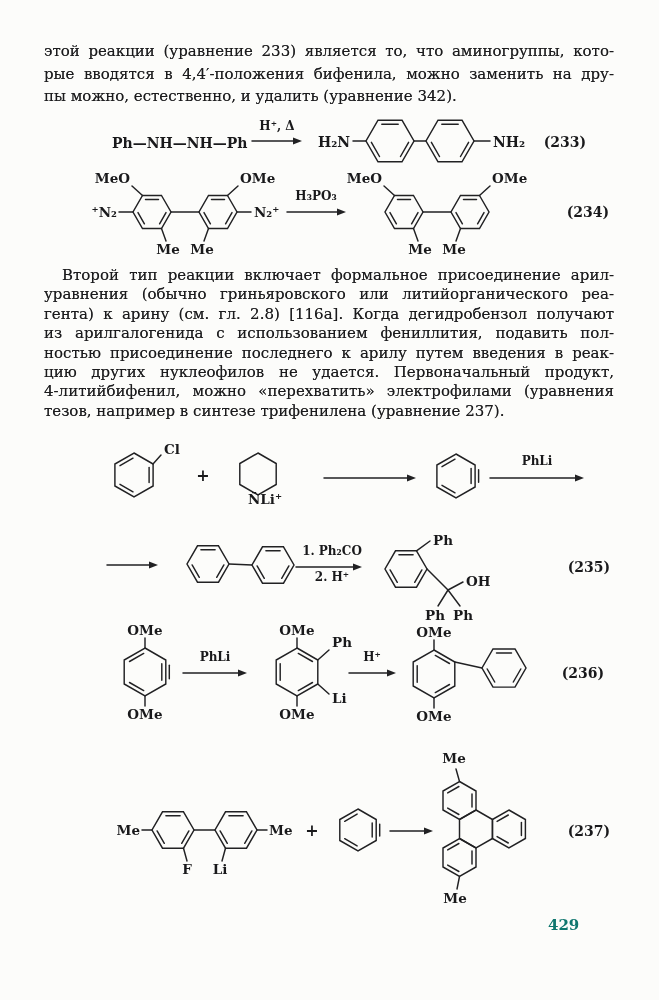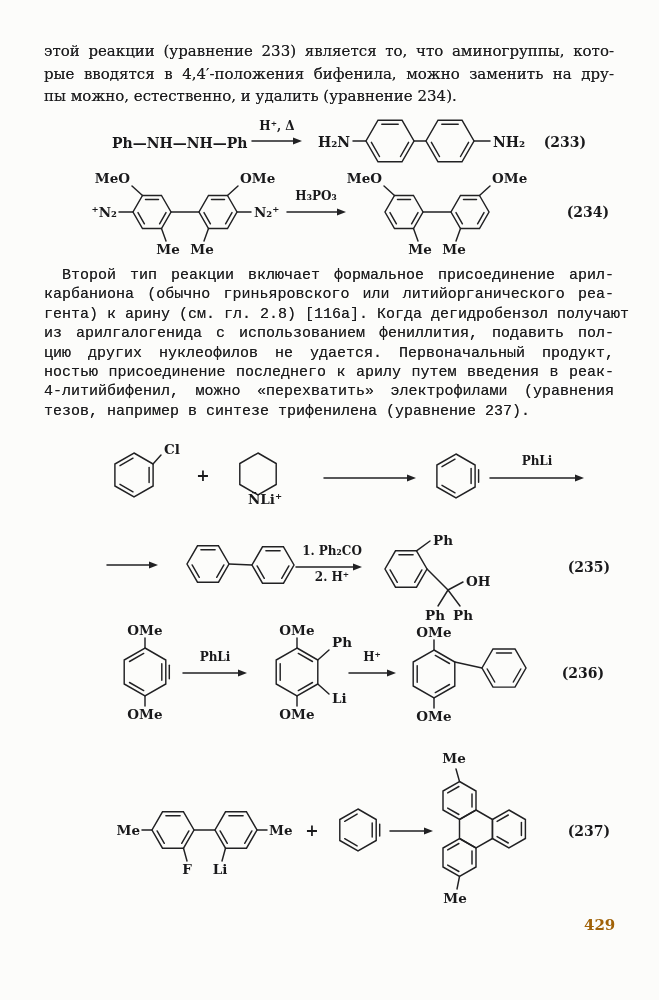--- a/index.html
+++ b/index.html
@@ -2,43 +2,43 @@
 <html><head>
 <meta charset="utf-8">
 <style>
   html,body{margin:0;padding:0;background:#e8e8e6;}
   .paper{position:relative;width:659px;height:1000px;background:#fcfcfa;overflow:hidden;
          font-family:"DejaVu Serif",serif;color:#1c1c1e;padding-left:36px;}
   .para{position:absolute;left:44px;width:570px;}
   .line{width:570px;text-align:justify;text-align-last:justify;white-space:nowrap;
         font-size:15px;color:#1b1b1d;text-shadow:0 0 .4px rgba(20,20,20,.65);}
   .p1 .line{line-height:22.6px;}
-  .p2 .line{line-height:19.4px;font-family:Liberation Mono, monospace;}
+  .p2 .line{line-height:19.4px;}
   .line.end{text-align-last:left;}
   .line.indent{text-indent:18px;}
   .scheme{position:absolute;overflow:visible;}
   .scheme line,.scheme polygon{stroke:#212123;stroke-width:1.45;fill:none;stroke-linecap:round;}
   .ah{fill:#212123;stroke:none;}
   .scheme text{fill:#19191b;font-family:"DejaVu Serif",serif;}
   .sub{font-size:13.5px;font-weight:bold;}
   .rl{font-size:12px;font-weight:bold;}
   .frm{font-size:14px;font-weight:bold;}
   .eqn{font-size:14px;font-weight:bold;}
   .plus{font-size:16px;font-weight:bold;}
-  .pageno{position:absolute;left:584px;top:916px;font-size:15px;font-weight:bold;color:#a16207;}
+  .pageno{position:absolute;left:548px;top:916px;font-size:15px;font-weight:bold;color:#0f766e;}
 </style>
 </head>
 <body>
 
 <div class="paper">
 
   <div class="para p1" style="top:40px">
     <div class="line">этой реакции (уравнение 233) является то, что аминогруппы, кото-</div>
     <div class="line">рые вводятся в 4,4′-положения бифенила, можно заменить на дру-</div>
-    <div class="line end">пы можно, естественно, и удалить (уравнение 234).</div>
+    <div class="line end">пы можно, естественно, и удалить (уравнение 342).</div>
   </div>
 
   <svg class="scheme" style="left:44px;top:118px" width="572" height="56" viewBox="0 0 572 56">
     <text class="frm" x="68" y="30">Ph—NH—NH—Ph</text>
     <g>
         <line x1="208" y1="23" x2="252" y2="23"></line>
         <path d="M 258 23 L 249 19.5 L 249 26.5 Z" class="ah"></path>
       </g>
     <text class="rl" x="233" y="12" text-anchor="middle">H⁺, Δ</text>
     <text class="frm" x="274" y="29">H₂N</text>
@@ -111,25 +111,25 @@
     <text class="sub" x="448" y="17">OMe</text>
     <line x1="369.5" y1="62.5" x2="374" y2="75"></line>
     <text class="sub" x="376" y="88" text-anchor="middle">Me</text>
     <line x1="416.5" y1="62.5" x2="412" y2="75"></line>
     <text class="sub" x="410" y="88" text-anchor="middle">Me</text>
     <text class="eqn" x="544" y="51" text-anchor="middle">(234)</text>
   </svg>
 
   <div class="para p2" style="top:266px">
     <div class="line indent">Второй тип реакции включает формальное присоединение арил-</div>
-    <div class="line">карбаниона (обычно гриньяровского или литийорганического реа-</div>
+    <div class="line">уравнения (обычно гриньяровского или литийорганического реа-</div>
     <div class="line">гента) к арину (см. гл. 2.8) [116а]. Когда дегидробензол получают</div>
     <div class="line">из арилгалогенида с использованием фениллития, подавить пол-</div>
+    <div class="line">ностью присоединение последнего к арилу путем введения в реак-</div>
     <div class="line">цию других нуклеофилов не удается. Первоначальный продукт,</div>
-    <div class="line">ностью присоединение последнего к арилу путем введения в реак-</div>
     <div class="line">4-литийбифенил, можно «перехватить» электрофилами (уравнения</div>
     <div class="line end">тезов, например в синтезе трифенилена (уравнение 237).</div>
   </div>
 
   <svg class="scheme" style="left:44px;top:438px" width="572" height="97" viewBox="0 0 572 97">
     <g>
         <polygon points="90.0,15.0 109.1,26.0 109.1,48.0 90.0,59.0 70.9,48.0 70.9,26.0"></polygon>
         <line x1="105.1" y1="29.5" x2="105.1" y2="44.5"></line>
         <line x1="89.0" y1="53.8" x2="76.0" y2="46.3"></line>
         <line x1="76.0" y1="27.7" x2="89.0" y2="20.2"></line>

